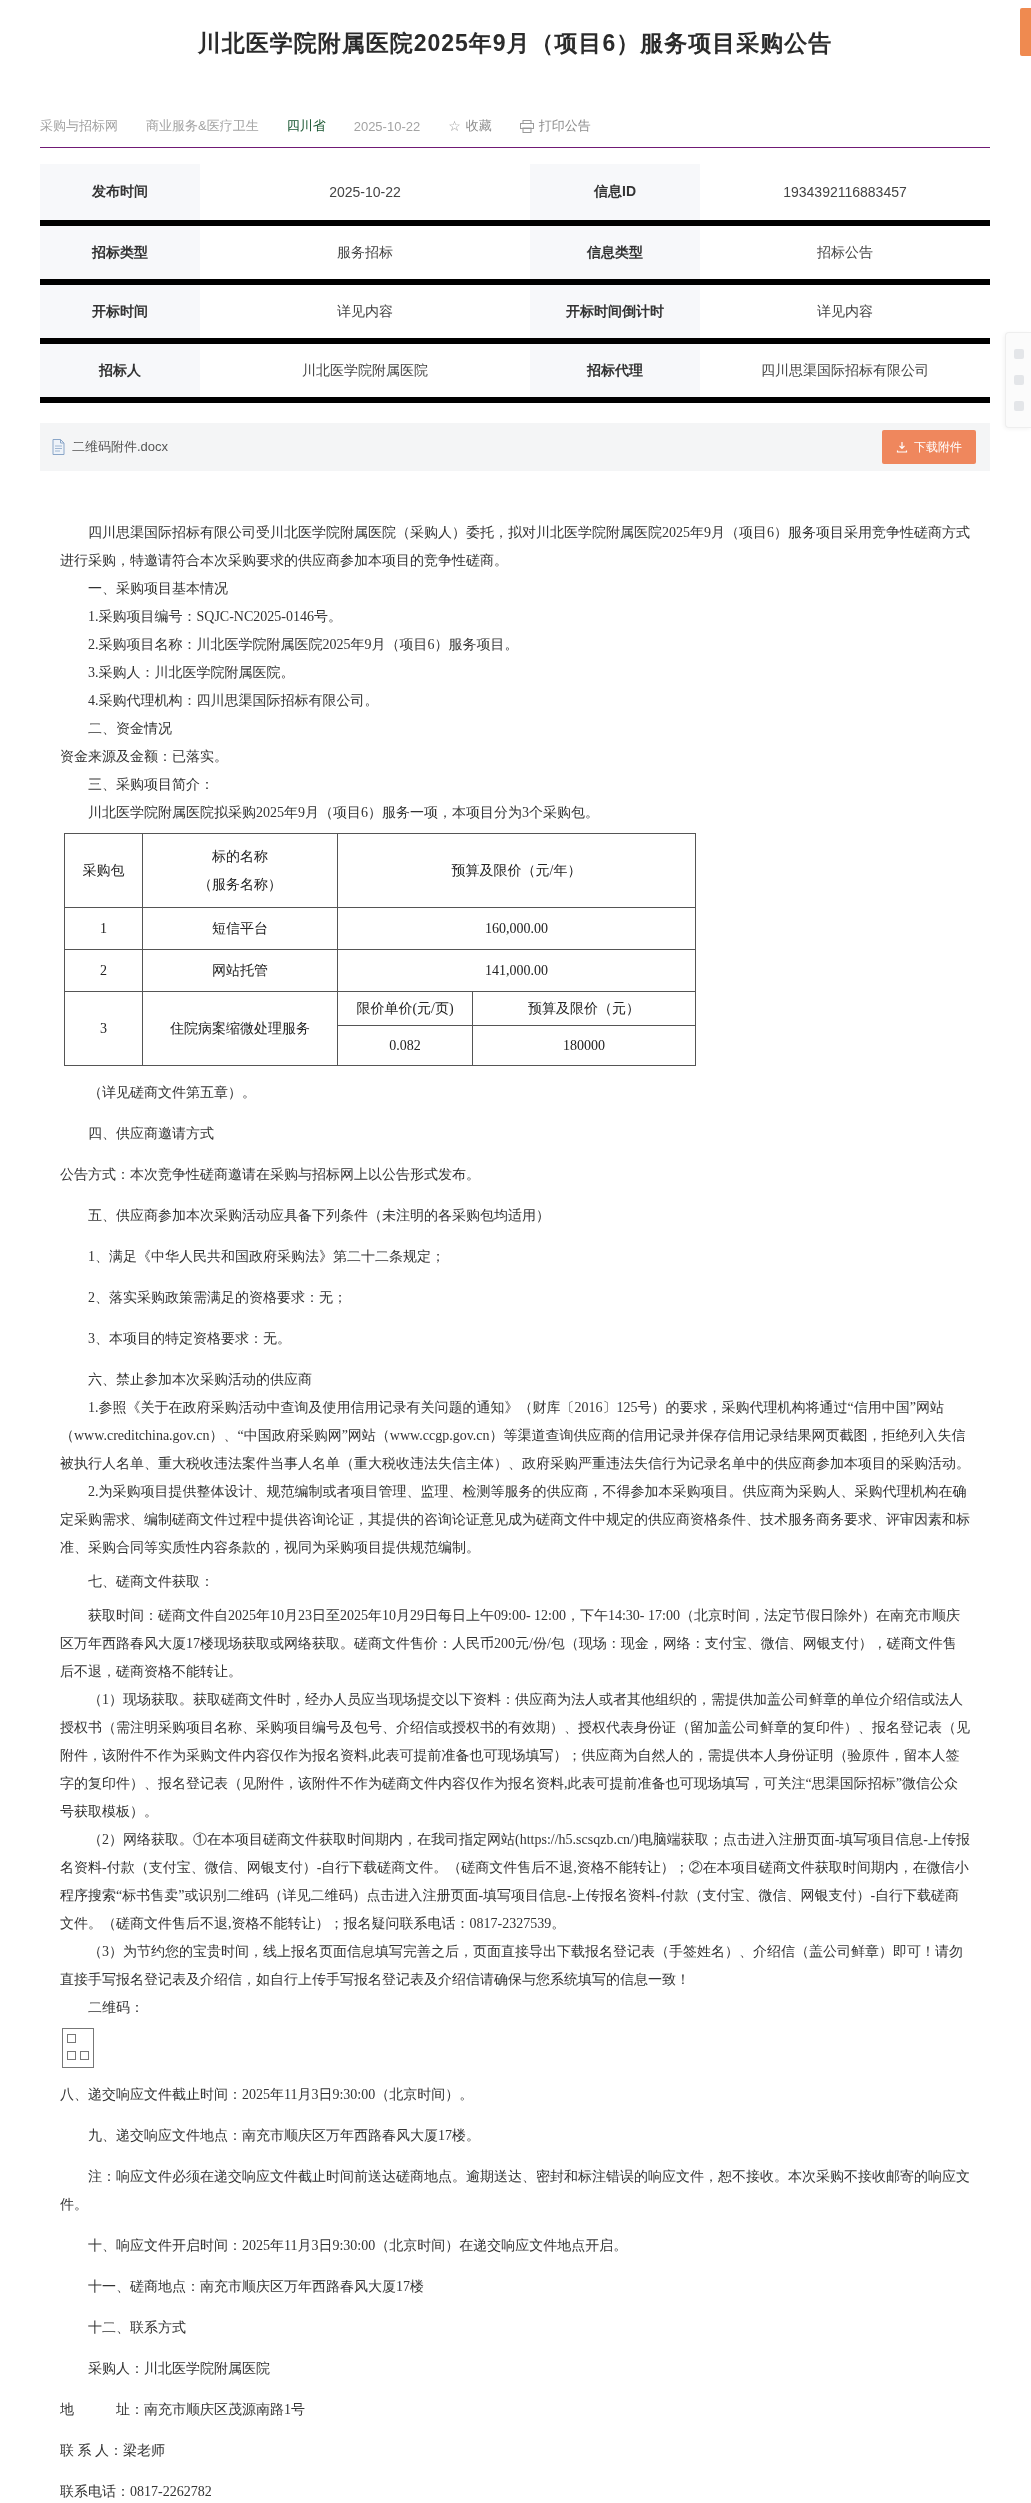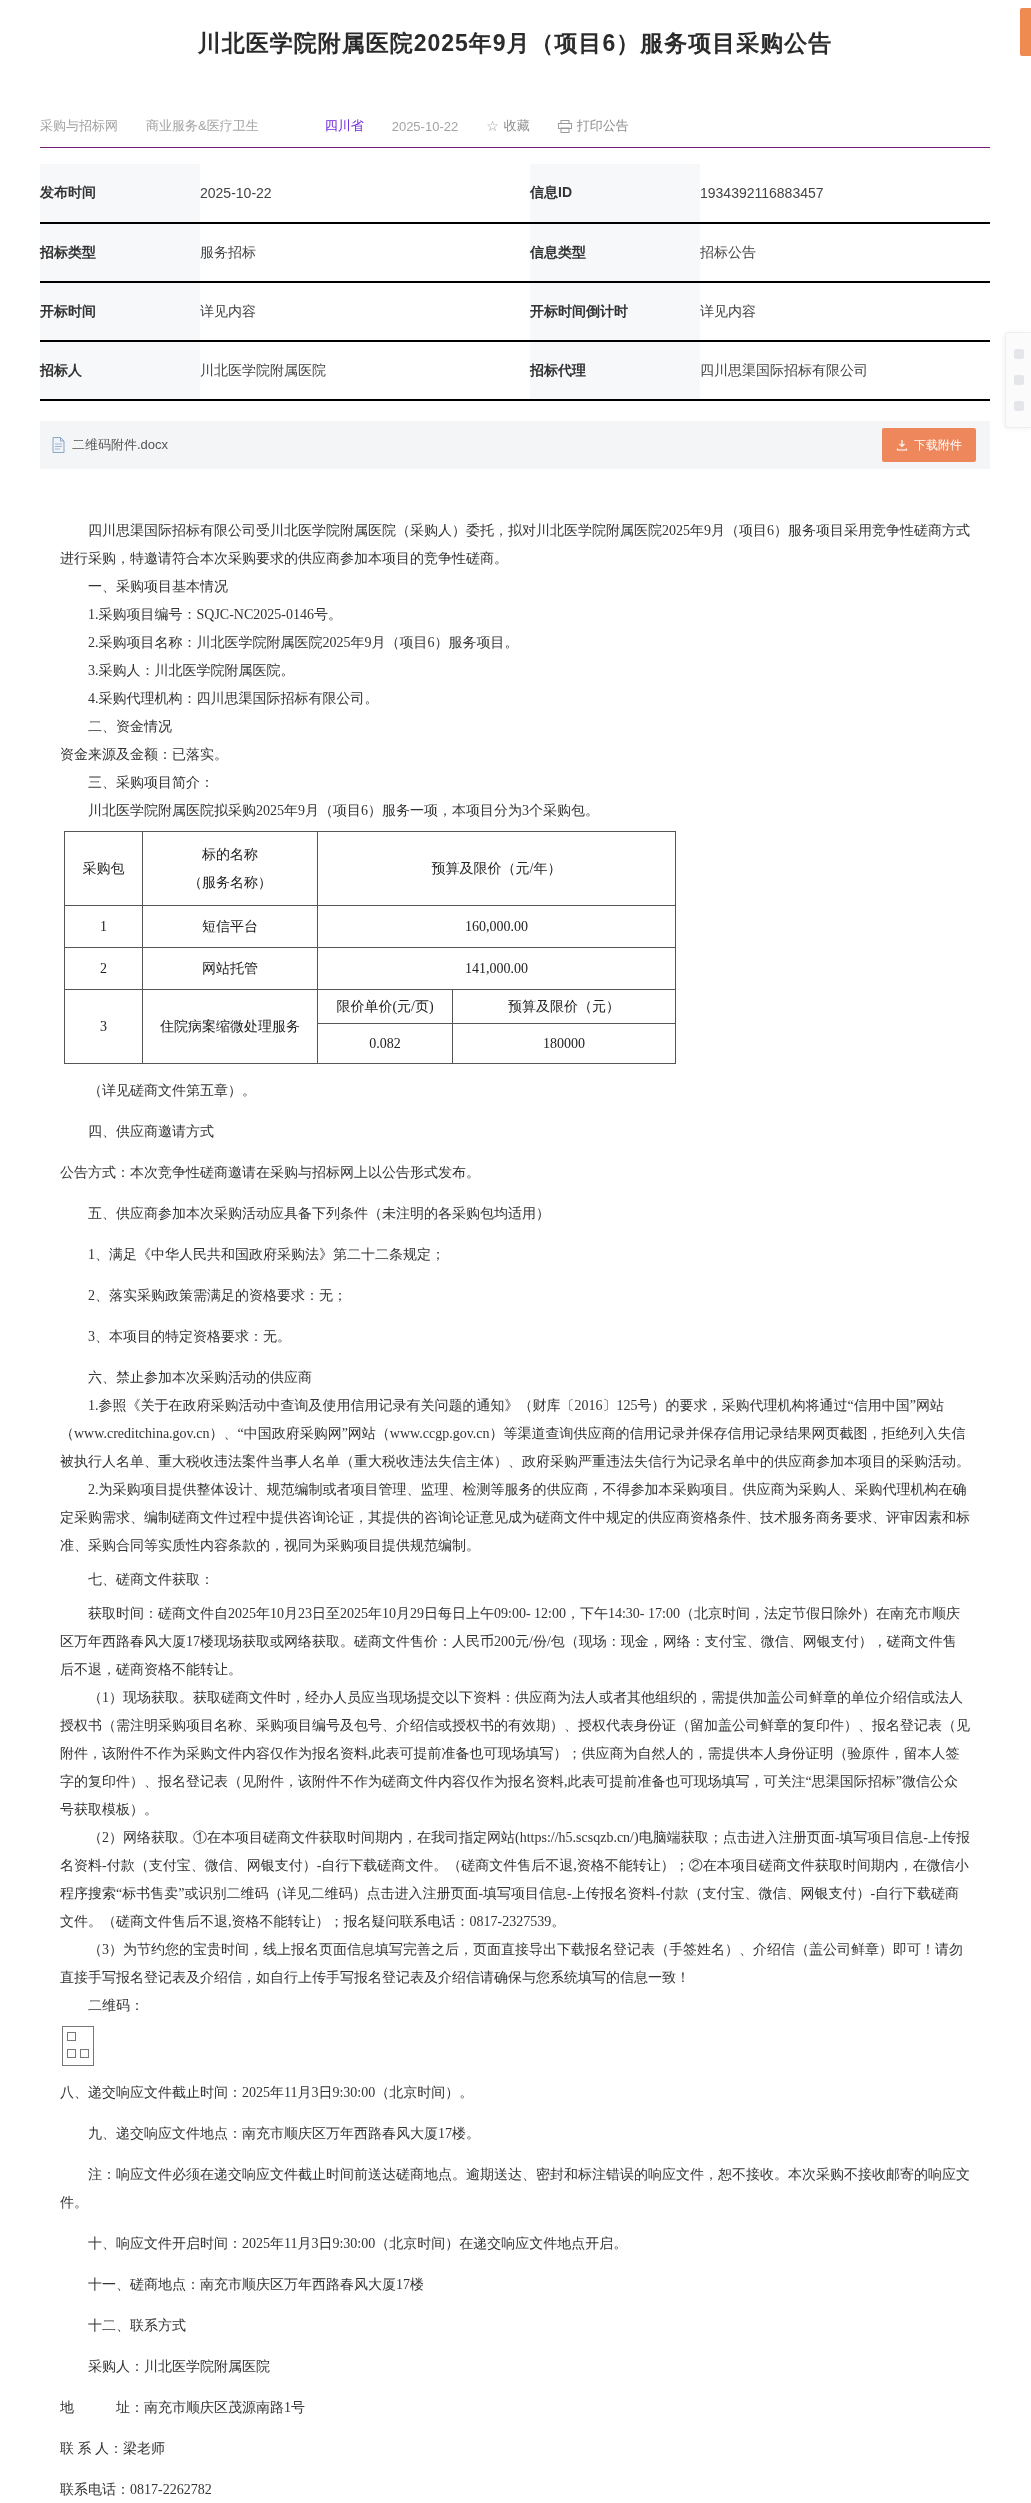--- a/index.html
+++ b/index.html
@@ -13,29 +13,29 @@
 
   
   .page-title {
     text-align:center; font-size:23px; font-weight:bold; color:#2b2b2b;
     padding-top:28px; letter-spacing:1px;
   }
   .meta-row {
     margin-top:58px; padding-bottom:12px; border-bottom:1px solid #701a75;
     font-size:13px; color:#a3a3a3; display:flex; align-items:center; gap:28px;
   }
-  .meta-row .region { color:#6d28d9;margin-left:38px; }
+  .meta-row .region { color:#14532d; }
   .meta-action { display:inline-flex; align-items:center; gap:5px; cursor:pointer; color:#8d8d8d; }
   .star { font-size:14px; color:#9a9a9a; }
 
   
   .info-table { width:100%; border-collapse:collapse; margin-top:16px; }
   .info-table td {
-    height:59px; vertical-align:middle;
-    border-bottom:2px solid #000000; font-size:14px; color:#444;
+    height:59px; text-align:center; vertical-align:middle;
+    border-bottom:6px solid #000000; font-size:14px; color:#444;
   }
   .info-table td.lbl {
     background:#f7f8fa; font-weight:bold; color:#333; width:160px;
   }
   .info-table td.val1 { width:330px; }
   .info-table td.lbl2 { width:170px; }
 
   
   .attach-bar {
     margin-top:20px; background:#f4f5f6; height:48px;
@@ -61,21 +61,21 @@
   .doc p.sp  { margin:13px 0; }
   .doc p.sp2 { margin:6px 0; }
 
   
   .pkg-table { border-collapse:collapse; margin:6px 0 4px 4px; }
   .pkg-table td {
     border:1px solid #555; text-align:center; vertical-align:middle;
     font-size:14px; padding:4px 8px; color:#222;
   }
   .pkg-col-no { width:78px; }
-  .pkg-col-name { width:175px; }
+  .pkg-col-name { width:195px; }
   .pkg-col-budget { width:358px; }
   .pkg-head td { height:74px; }
   .pkg-row td { height:42px; }
   .pkg-sub td { height:34px; }
   .pkg-subv td { height:40px; }
 
   
   .qr-box {
     width:32px; height:40px; border:1px solid #777; margin:6px 0 10px 2px;
     position:relative; background:#fff;

